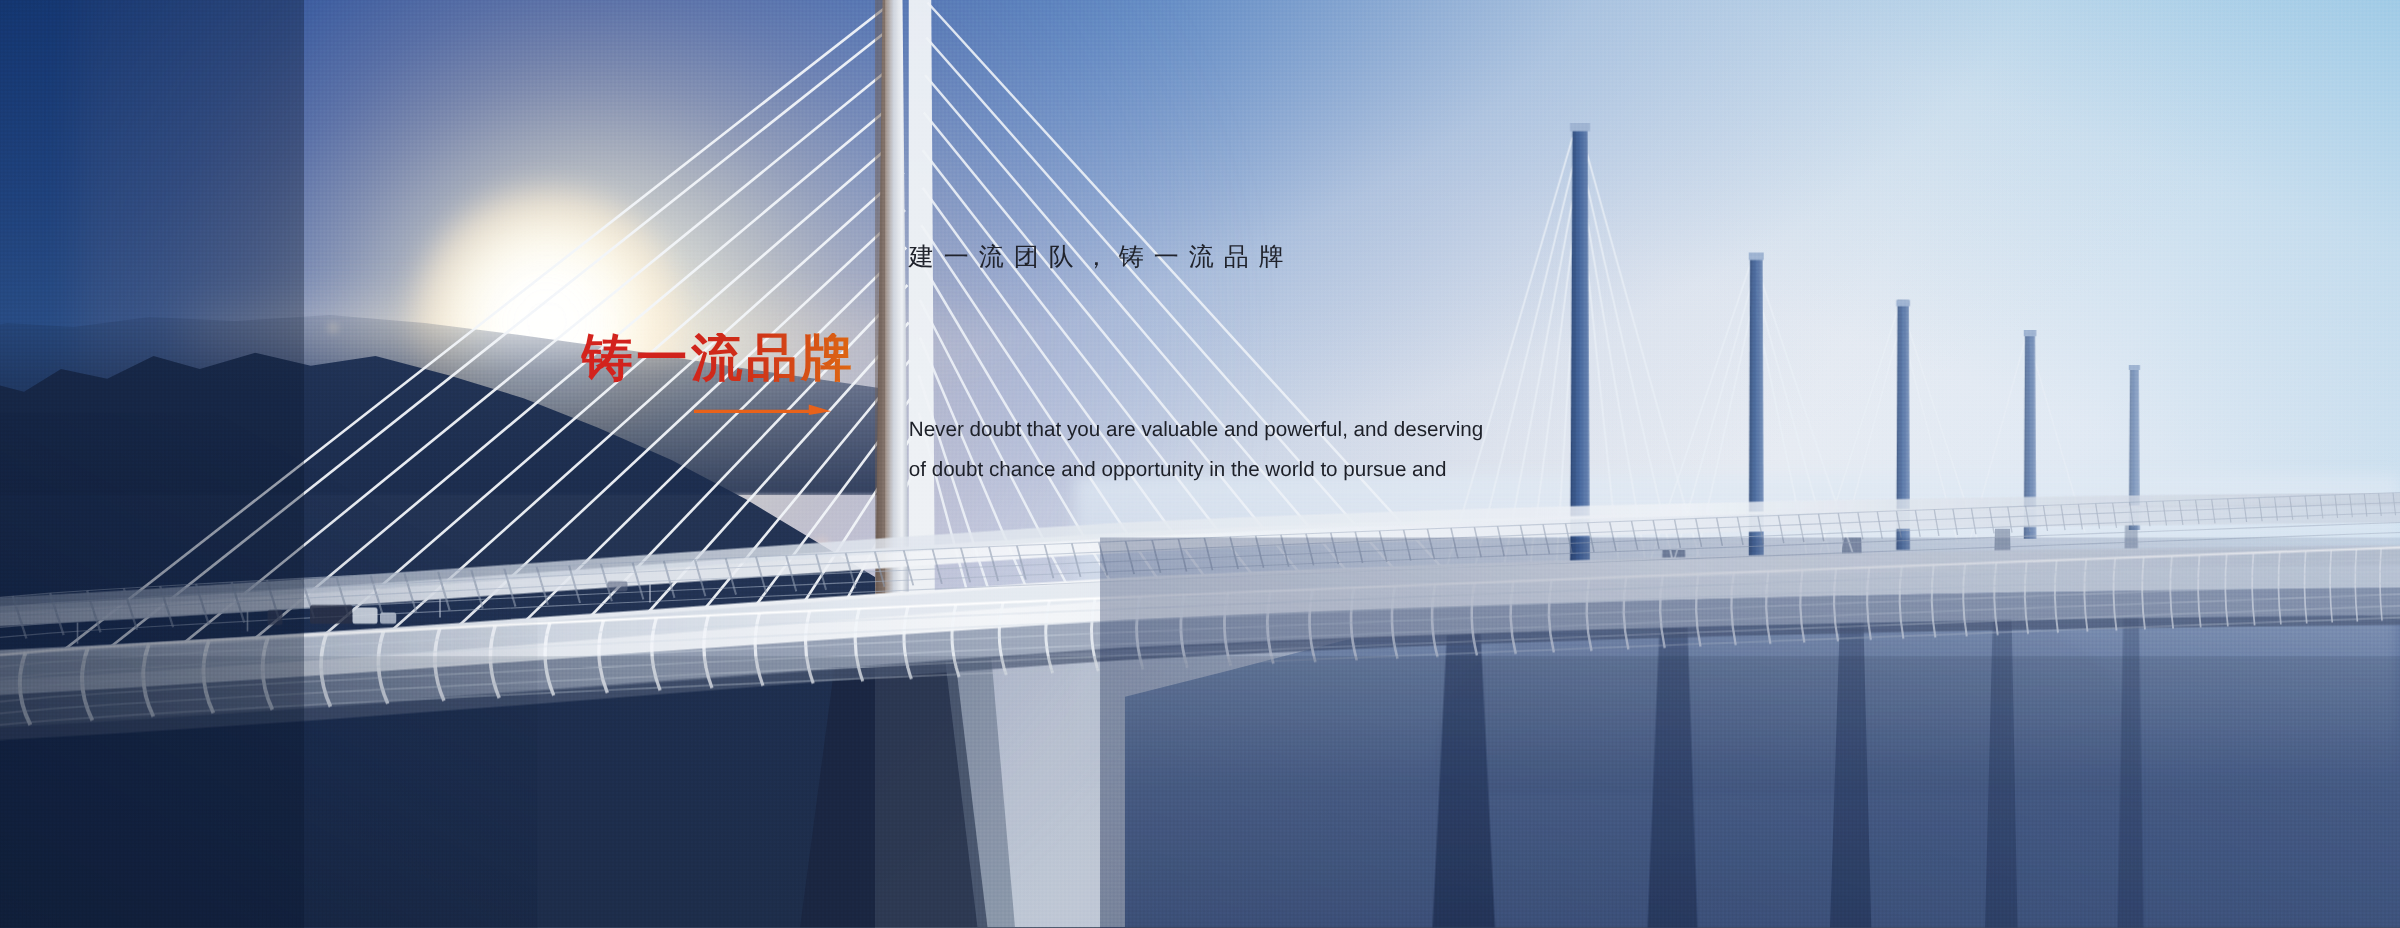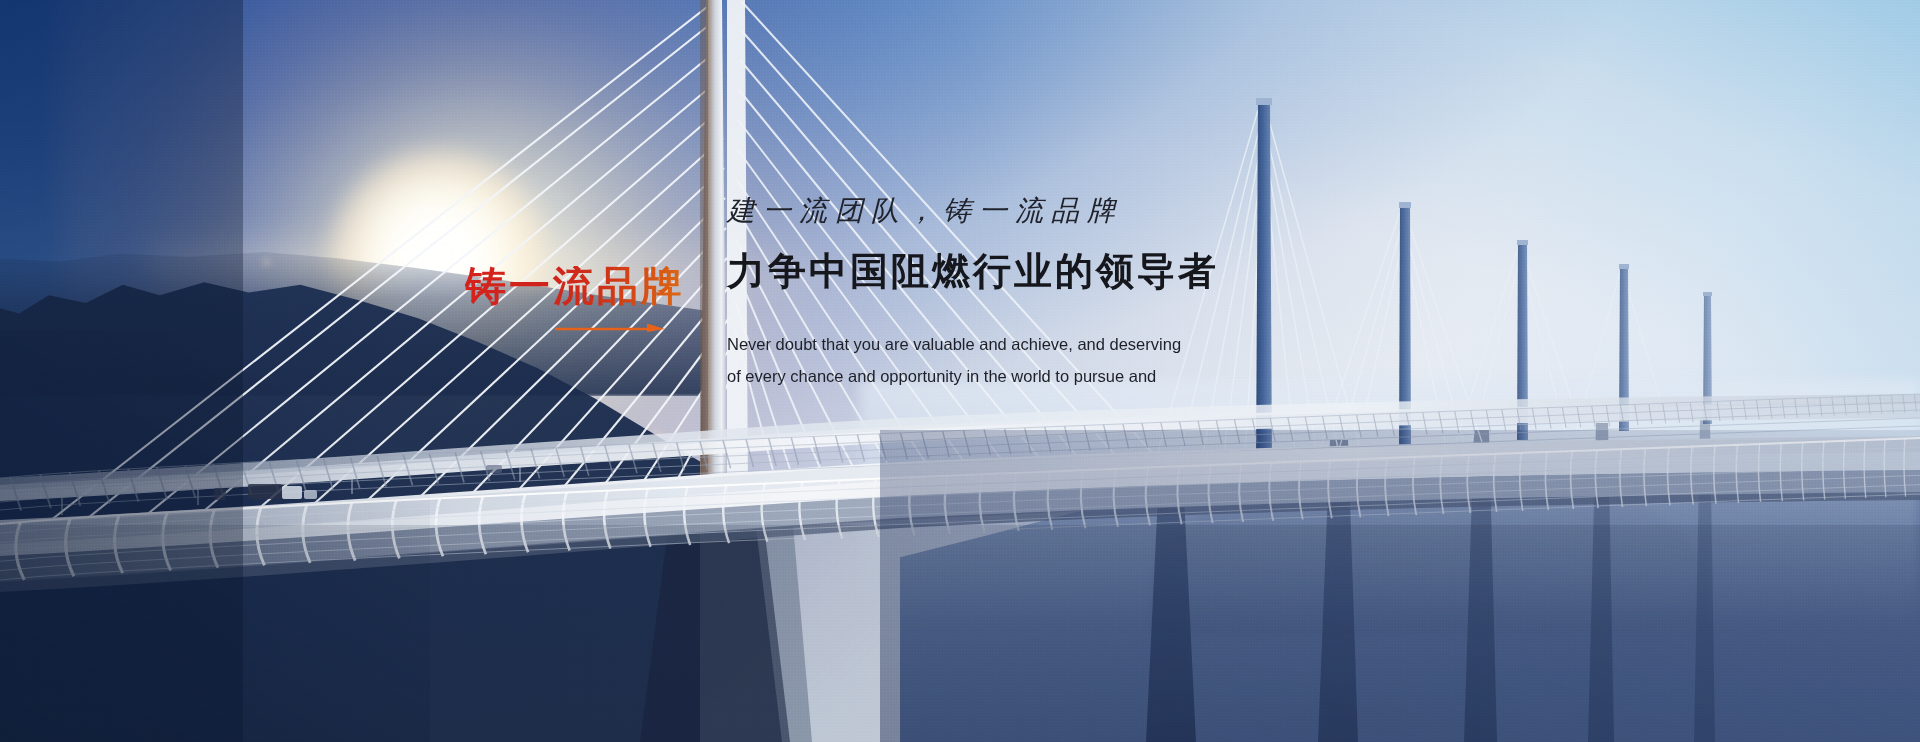--- a/index.html
+++ b/index.html
@@ -153,22 +153,22 @@
     -webkit-text-fill-color:transparent;
     white-space:nowrap;
   }
   #logo-arrow{
     position:absolute;left:90px;top:55px;width:110px;height:16px;
   }
 
   #headline-block{position:absolute;left:727px;top:192px;}
   #headline-sub{
     font-family:"DejaVu Serif","Liberation Serif",serif;
-    font-size:28px;font-weight:400;color:#20232c;
-    letter-spacing:8px;line-height:1.35;white-space:nowrap;font-style:italic;
+    font-size:20px;font-weight:400;color:#20232c;
+    letter-spacing:8px;line-height:1.35;white-space:nowrap;
   }
   #headline-main{
     font-family:"DejaVu Sans","Liberation Sans",sans-serif;
     font-size:38px;font-weight:700;color:#15171d;
     letter-spacing:3px;line-height:1.32;margin-top:16px;white-space:nowrap;
   }
   #paragraph-block{
     position:absolute;left:727px;top:329px;width:470px;
     font-family:"Liberation Sans","DejaVu Sans",sans-serif;
     font-size:16.5px;font-weight:400;color:#1d2028;line-height:1.92;
@@ -579,22 +579,21 @@
     <div id="logo-block">
       <div id="logo-text">铸一流品牌</div>
       <svg id="logo-arrow" viewBox="0 0 110 16">
         <line x1="0" y1="8" x2="98" y2="8" stroke="#e8621a" stroke-width="2.6"></line>
         <polygon points="92,2.5 110,8 92,11" fill="#e8621a"></polygon>
       </svg>
     </div>
 
     <div id="headline-block">
       <div id="headline-sub">建一流团队，铸一流品牌</div>
-      <div id="headline-main">力争中国阻燃行业的领导者</div>
     </div>
 
     <div id="paragraph-block">
-      <p>Never doubt that you are valuable and achieve, and deserving</p>
-      <p> of every chance and opportunity in the world to pursue and</p>
+      <p>Never doubt that you are valuable and powerful, and deserving</p>
+      <p> of doubt chance and opportunity in the world to pursue and</p>
     </div>
 
   </div>
 </div>
 
 </body></html>

